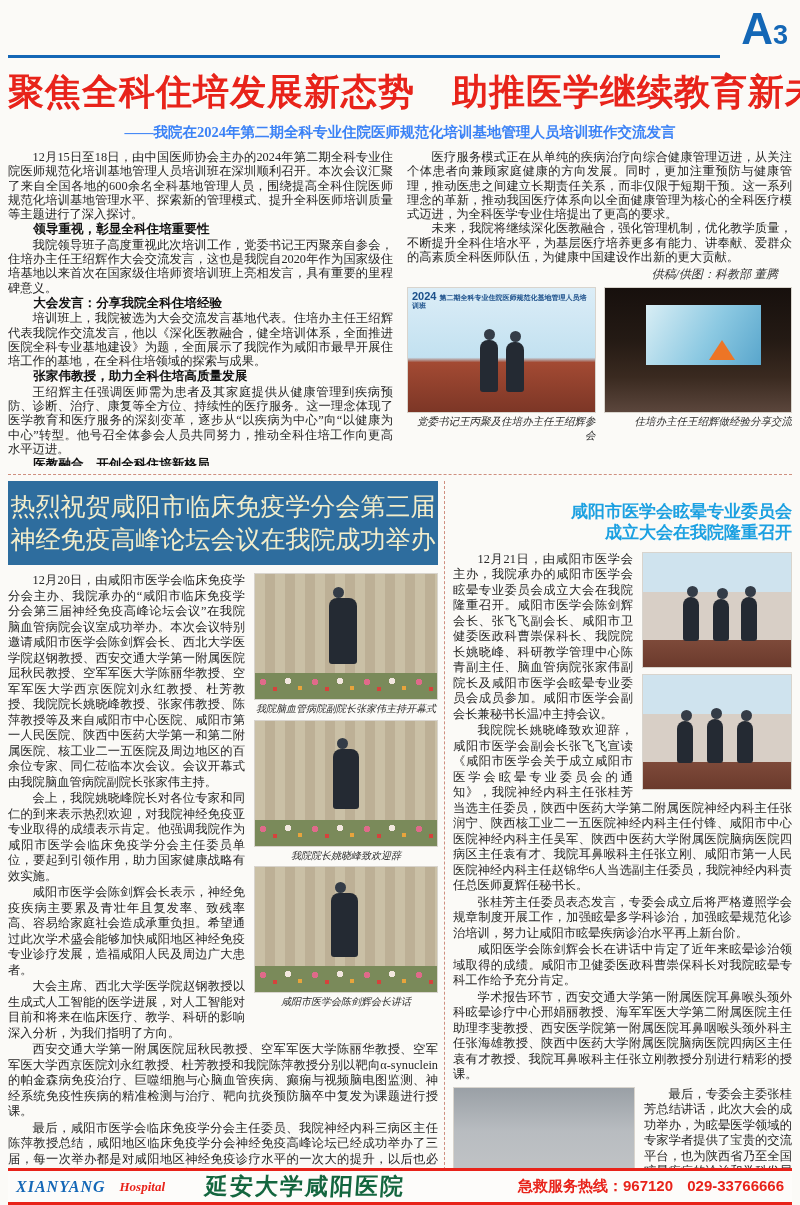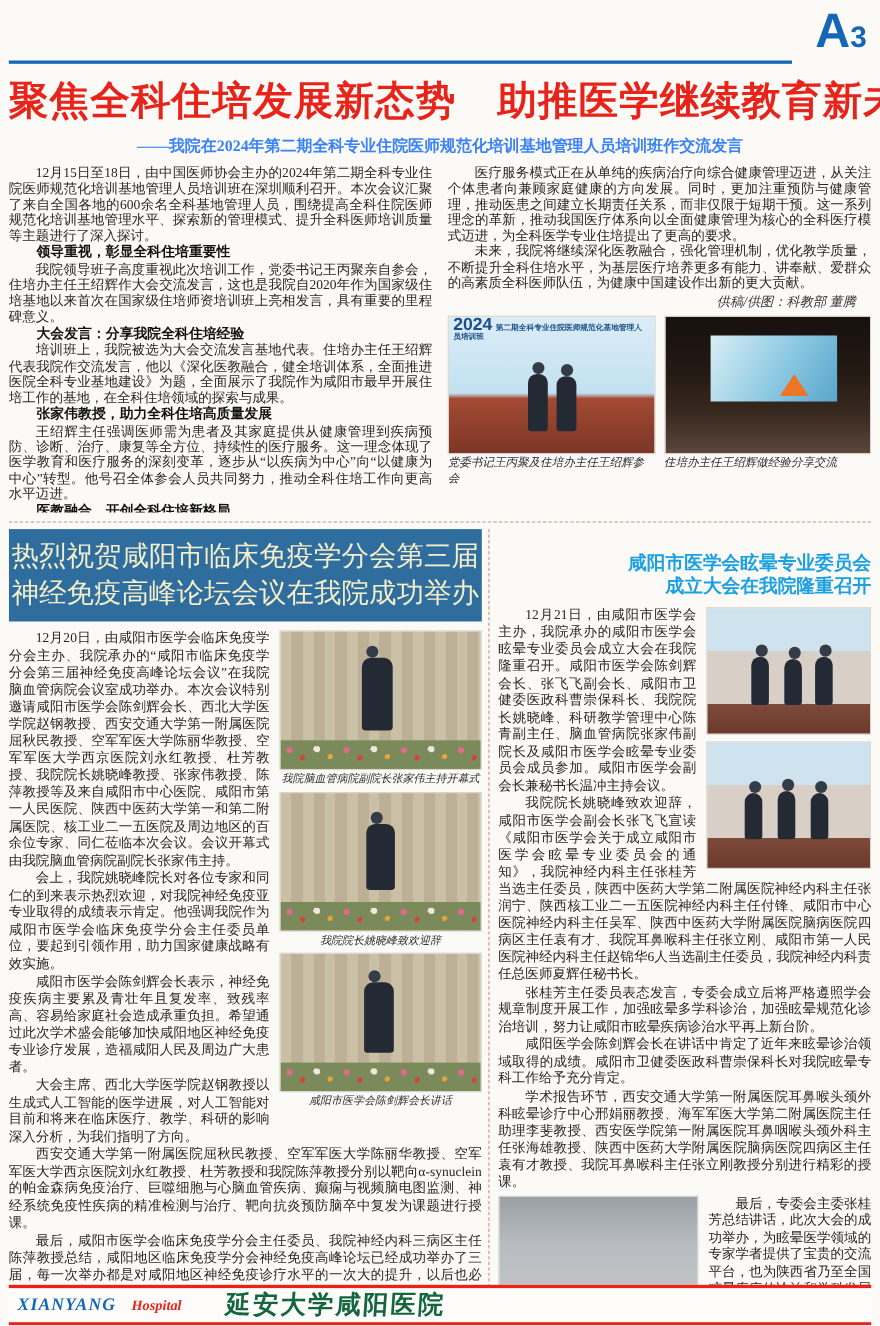--- a/index.html
+++ b/index.html
@@ -29,26 +29,26 @@
   .main-subtitle { margin-top:6px; text-align:center; font-size:14.5px; font-weight:bold; color:#3b82f6; }
   
   .top-article { display:flex; gap:14px; margin-top:8px; height:316px; overflow:hidden; }
   .col { flex:1; font-size:12.3px; line-height:14.3px; text-align:justify; }
   p.body { text-indent:2em; }
   p.subhead { text-indent:2em; font-weight:bold; font-family:"Liberation Sans",sans-serif; font-size:12.6px; margin:1px 0; color:#111; }
   .byline-right { text-align:right; padding-right:14px; font-size:12px; font-style:italic; color:#333; margin-top:3px; }
   .photo-row { display:flex; gap:8px; margin-top:5px; }
   .photo-card { flex:1; }
   .photo { position:relative; height:126px; overflow:hidden; border:1px solid #d8d4cd; }
-  .caption { font-size:10.5px; font-style:italic; text-align:left; margin-top:2px; color:#2b2b2b; }
+  .caption { font-size:10.5px; font-style:italic; text-align:right; margin-top:2px; color:#2b2b2b; }
   
   .ph-conf { background:linear-gradient(180deg,#dcedf7 0%,#c2e1f0 56%,#a34a33 60%,#7c3626 100%); }
   .ph-conf .banner { position:absolute; top:4px; left:4px; right:4px; font-size:7px; line-height:8px;
      color:#1b4f8a; font-weight:bold; font-family:"Liberation Sans",sans-serif; text-align:left; }
-  .ph-conf .banner .yr { font-size:16px; margin-right:3px; }
+  .ph-conf .banner .yr { font-size:11px; margin-right:3px; }
   .ph-stage { background:linear-gradient(180deg,#17100d 0%,#241a14 42%,#3a2a20 72%,#5b463c 100%); }
   .ph-stage .screen { position:absolute; left:22%; right:16%; top:14%; bottom:38%;
      background:linear-gradient(120deg,#d9eef5 0%,#8cc9e2 55%,#59a6cc 100%); }
   .ph-stage .tri { position:absolute; right:30%; bottom:42%; width:0; height:0;
      border-left:13px solid transparent; border-right:13px solid transparent; border-bottom:20px solid #ed7526; }
   .ph-curtain2 { background:repeating-linear-gradient(90deg,#cac0a6 0 10px,#bdb096 10px 20px); }
   .flowers { position:absolute; left:0; right:0; bottom:0; height:26px;
      background:
        radial-gradient(circle 5px at 8px 9px,#e06a8a 60%,transparent 61%),
        radial-gradient(circle 4px at 20px 16px,#d6423c 60%,transparent 61%),
@@ -224,15 +224,19 @@
 
         </div>
       </div>
     </article>
   </div>
 
   <div class="footer">
     <span class="brand-en">XIANYANG</span>
     <span class="brand-type">Hospital</span>
     <span class="hospital-name">延安大学咸阳医院</span>
+    <span class="hotline">
+      <span style="margin-left:0;">急救服务热线：</span><span style="margin-left:0;">967120</span>
+      <span>029-33766666</span>
+    </span>
   </div>
 
 </div>
 
 </body></html>

